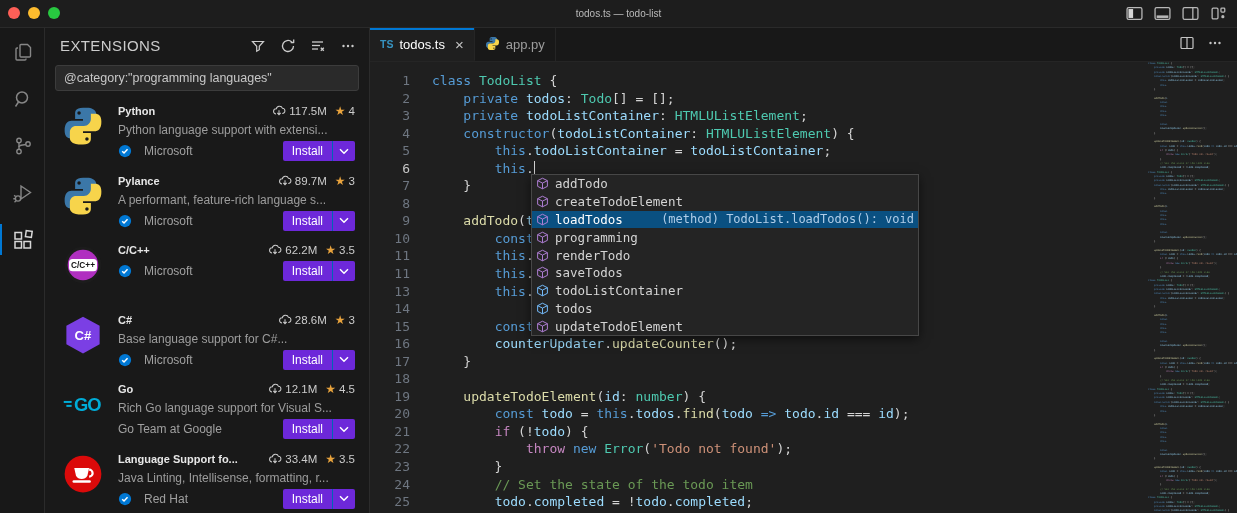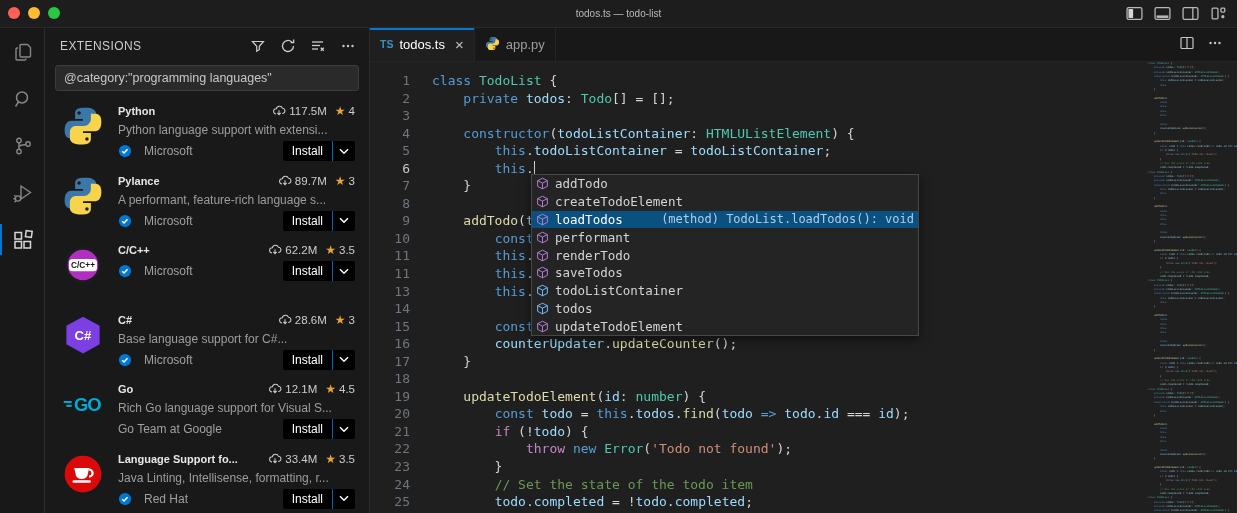--- a/index.html
+++ b/index.html
@@ -24,42 +24,42 @@
   .act-item { width:45px; height:47px; display:flex; align-items:center; justify-content:center;
               color:#868686; position:relative; }
   .act-item.active { color:#d7d7d7; }
   .act-item.active::before { content:""; position:absolute; left:0; top:8px; bottom:8px;
                              width:2px; background:#0078d4; }
 
   
   .sidebar { position:absolute; left:45px; top:28px; width:325px; height:485px;
              background:#191919; border-right:1px solid #2b2b2b; overflow:hidden; }
   .side-head { display:flex; align-items:center; height:35px; padding:0 10px 0 15px; }
-  .side-title { color:#cccccc; font-size:12px; letter-spacing:.4px; flex:1; }
+  .side-title { color:#cccccc; font-size:15px; letter-spacing:.4px; flex:1; }
   .side-tools { display:flex; gap:8px; align-items:center; }
   .tool-btn { width:22px; height:22px; display:flex; align-items:center; justify-content:center;
               color:#cccccc; border-radius:4px; }
   .searchbox { margin:2px 10px 8px 10px; height:26px; }
   .searchbox input { width:100%; height:26px; background:#2a2a2a; border:1px solid #3c3c3c;
                      border-radius:3px; color:#c8c8c8; font-size:12.5px; padding:0 8px;
                      font-family:"Liberation Sans", sans-serif; outline:none; }
   .ext-list { position:absolute; left:0; right:0; top:68px; bottom:0; }
   .ext-row { position:relative; height:69.5px; padding:6px 14px 0 17px; }
   .ext-icon { position:absolute; left:17px; top:9px; width:42px; height:42px; }
   .ext-body { margin-left:56px; }
   .ext-line1 { display:flex; align-items:center; height:18px; }
   .ext-name { color:#e7e7e7; font-size:11px; font-weight:bold; flex:1; white-space:nowrap;
               overflow:hidden; text-overflow:ellipsis; }
   .ext-meta { display:flex; align-items:center; gap:3px; color:#cccccc; font-size:11.5px; }
   .ext-meta .star { color:#e8a33d; font-size:12px; margin-left:5px; }
   .ext-desc { color:#9d9d9d; font-size:12px; height:18px; line-height:18px; white-space:nowrap;
               overflow:hidden; margin-top:1px; }
   .ext-foot { display:flex; align-items:center; height:22px; margin-top:1px; }
   .ext-pub { color:#a0a0a0; font-size:12px; display:flex; align-items:center; gap:12px; flex:1; }
-  .install { display:flex; align-items:stretch; height:20px; background:#000000; border-radius:2px;
+  .install { display:flex; align-items:stretch; height:20px; background:#6d28d9; border-radius:2px;
              overflow:hidden; color:#ffffff; font-size:12px; }
   .install .lbl { padding:0 9px; line-height:20px; }
   .install .sep { width:1px; background:#0066b5; }
   .install .dd  { width:22px; display:flex; align-items:center; justify-content:center; }
 
   
   .editor { position:absolute; left:370px; top:28px; width:867px; height:485px; background:#1f1f1f; }
   .tabbar { position:absolute; left:0; top:0; right:0; height:34px; background:#181818;
             border-bottom:1px solid #252525; display:flex; }
   .tab { display:flex; align-items:center; gap:6px; padding:0 10px; font-size:13px;
@@ -481,21 +481,21 @@
               <circle cx="8" cy="8" r="1.2"></circle>
               <circle cx="12.5" cy="8" r="1.2"></circle>
             </svg>
         </span>
       </div>
     </div>
 
     <div class="code">
         <div class="cl"><span class="ln">1</span><span class="lt"><span class="c-kw">class</span><span class="c-pun"> </span><span class="c-type">TodoList</span><span class="c-pun"> {</span></span></div>
         <div class="cl"><span class="ln">2</span><span class="lt"><span class="c-pun">    </span><span class="c-kw">private</span><span class="c-pun"> </span><span class="c-var">todos</span><span class="c-pun">: </span><span class="c-type">Todo</span><span class="c-pun">[] = [];</span></span></div>
-        <div class="cl"><span class="ln">3</span></div>
+        <div class="cl"><span class="ln">3</span><span class="lt"><span class="c-pun">    </span><span class="c-kw">private</span><span class="c-pun"> </span><span class="c-var">todoListContainer</span><span class="c-pun">: </span><span class="c-type">HTMLUListElement</span><span class="c-pun">;</span></span></div>
         <div class="cl"><span class="ln">4</span><span class="lt"><span class="c-pun">    </span><span class="c-kw">constructor</span><span class="c-pun">(</span><span class="c-var">todoListContainer</span><span class="c-pun">: </span><span class="c-type">HTMLUListElement</span><span class="c-pun">) {</span></span></div>
         <div class="cl"><span class="ln">5</span><span class="lt"><span class="c-pun">        </span><span class="c-kw">this</span><span class="c-pun">.</span><span class="c-var">todoListContainer</span><span class="c-pun"> = </span><span class="c-var">todoListContainer</span><span class="c-pun">;</span></span></div>
         <div class="cl cur"><span class="ln">6</span><span class="lt"><span class="c-pun">        </span><span class="c-kw">this</span><span class="c-pun">.</span><span class="caret"></span></span></div>
         <div class="cl"><span class="ln">7</span><span class="lt"><span class="c-pun">    }</span></span></div>
         <div class="cl"><span class="ln">8</span><span class="lt"></span></div>
         <div class="cl"><span class="ln">9</span><span class="lt"><span class="c-pun">    </span><span class="c-fn">addTodo</span><span class="c-pun">(</span><span class="c-var">t</span></span></div>
         <div class="cl"><span class="ln">10</span><span class="lt"><span class="c-pun">        </span><span class="c-kw">const</span></span></div>
         <div class="cl"><span class="ln">11</span><span class="lt"><span class="c-pun">        </span><span class="c-kw">this</span><span class="c-pun">.</span></span></div>
         <div class="cl"><span class="ln">11</span><span class="lt"><span class="c-pun">        </span><span class="c-kw">this</span><span class="c-pun">.</span></span></div>
         <div class="cl"><span class="ln">13</span><span class="lt"><span class="c-pun">        </span><span class="c-kw">this</span><span class="c-pun">.</span></span></div>
@@ -542,21 +542,21 @@
           <span>loadTodos</span>
           <span class="sug-detail">(method) TodoList.loadTodos(): void</span>
         </div>
         <div class="sug-row">
           <span class="sicon">
             <svg width="13" height="13" viewBox="0 0 16 16" fill="none" stroke="#b180d7" stroke-width="1.2">
               <path d="M8 1.5 L14 4.5 V11.5 L8 14.5 L2 11.5 V4.5 Z"></path>
               <path d="M2 4.5 L8 7.5 L14 4.5 M8 7.5 V14.5"></path>
             </svg>
           </span>
-          <span>performant</span>
+          <span>programming</span>
         </div>
         <div class="sug-row">
           <span class="sicon">
             <svg width="13" height="13" viewBox="0 0 16 16" fill="none" stroke="#b180d7" stroke-width="1.2">
               <path d="M8 1.5 L14 4.5 V11.5 L8 14.5 L2 11.5 V4.5 Z"></path>
               <path d="M2 4.5 L8 7.5 L14 4.5 M8 7.5 V14.5"></path>
             </svg>
           </span>
           <span>renderTodo</span>
         </div>

